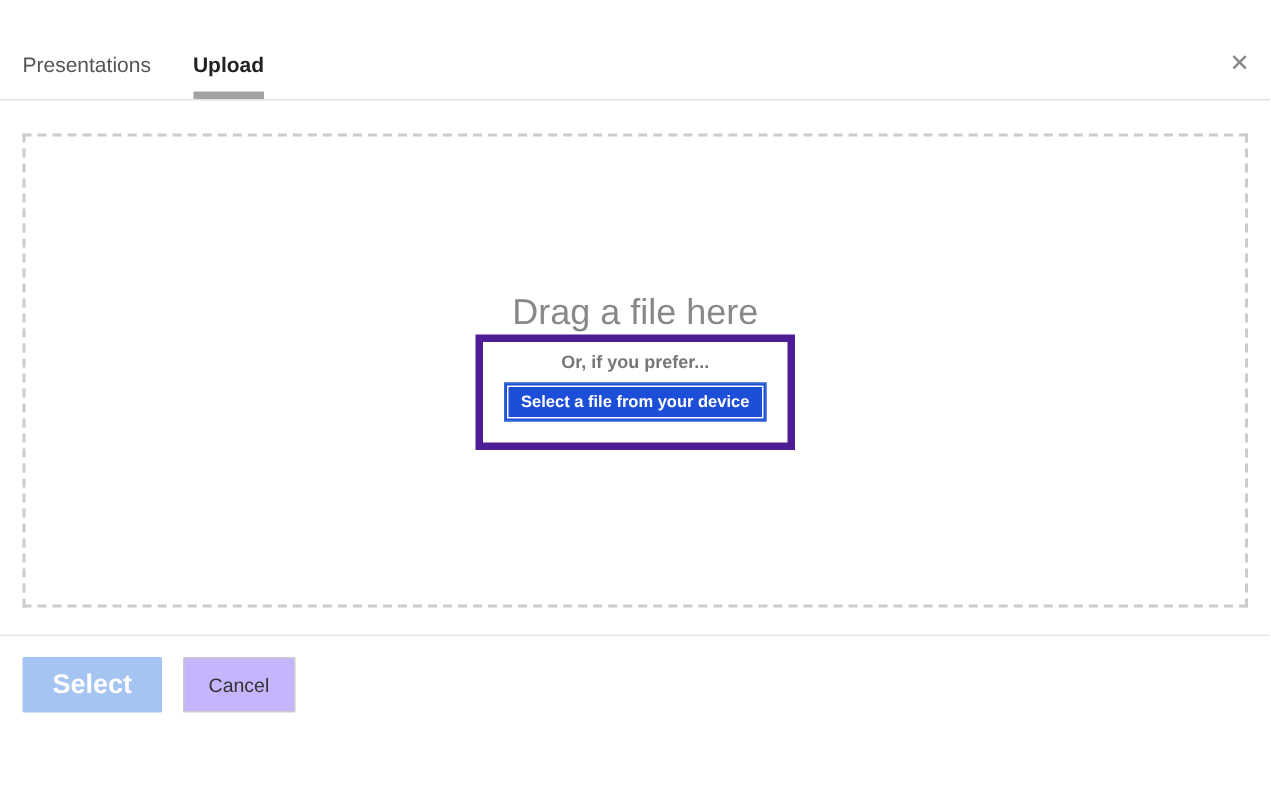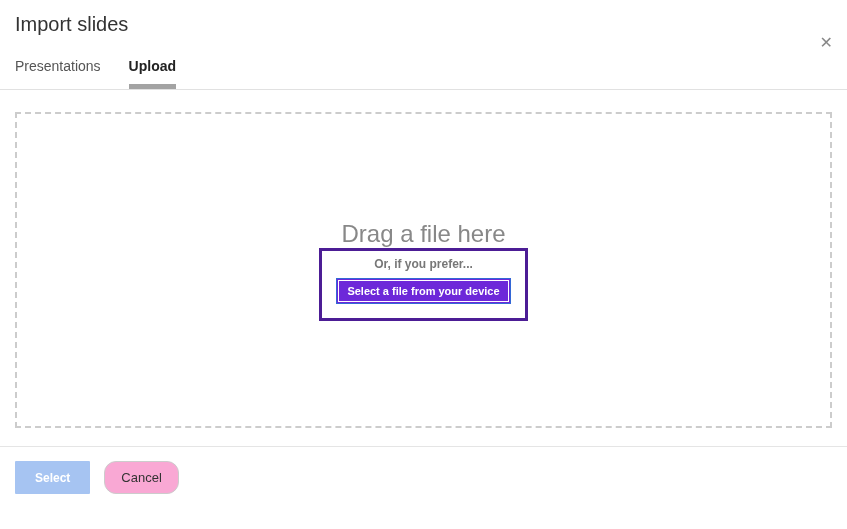--- a/index.html
+++ b/index.html
@@ -59,34 +59,34 @@
       align-items: center;
       justify-content: center;
     }
     .drag-text {
       font-size: 24px;
       color: #888;
       font-weight: normal;
       margin-bottom: 0;
     }
     .highlight-box {
-      border: 3px solid #4c1d95;
+      border: 5px solid #4c1d95;
       padding: 6px 14px 14px 14px;
       display: flex;
       flex-direction: column;
       align-items: center;
     }
     .prefer-text {
       font-size: 12px;
       color: #777;
       font-weight: bold;
       margin-bottom: 7px;
     }
     .select-device-btn {
-      background: #6d28d9;
+      background: #1d4ed8;
       color: #fff;
       border: 1px solid #3367d6;
       padding: 6px 10px;
       font-size: 11px;
       font-weight: bold;
       cursor: pointer;
       outline: 1px solid #fff;
       outline-offset: -3px;
     }
     .footer-divider {
@@ -96,40 +96,39 @@
     .footer {
       padding: 14px 15px;
       display: flex;
       gap: 14px;
     }
     .select-btn {
       background: #a6c4f2;
       color: #fff;
       border: none;
       padding: 8px 20px;
-      font-size: 12px;
+      font-size: 18px;
       font-weight: bold;
       cursor: pointer;
       border-radius: 1px;
     }
     .cancel-btn {
-      background: #f9a8d4;
+      background: #c4b5fd;
       color: #333;
       border: 1px solid #ccc;
       padding: 8px 16px;
       font-size: 13px;
       cursor: pointer;
-      border-radius: 12px;
+      border-radius: 1px;
     }
   </style>
 </head>
 <body>
 
 <div class="header">
-  <h1 class="title">Import slides</h1>
   <span class="close-btn">✕</span>
 </div>
 
 <div class="tabs">
   <div class="tab">Presentations</div>
   <div class="tab active">Upload</div>
 </div>
 
 <div class="divider"></div>
 

